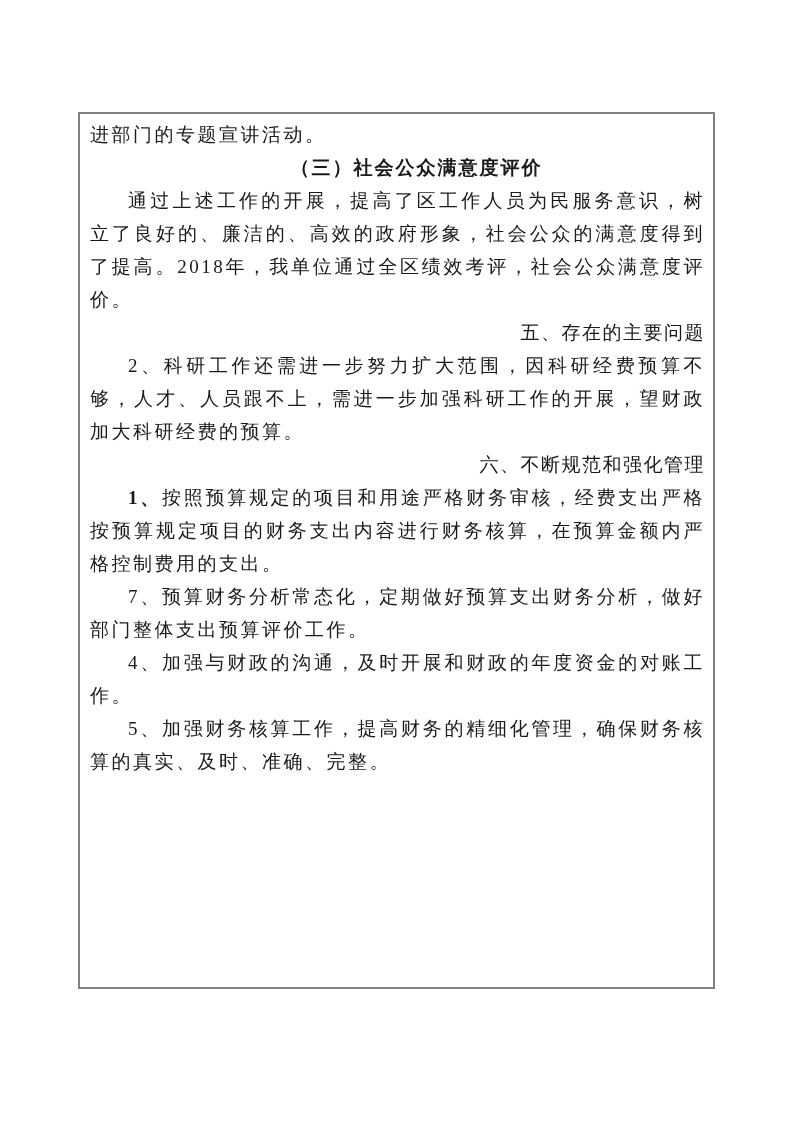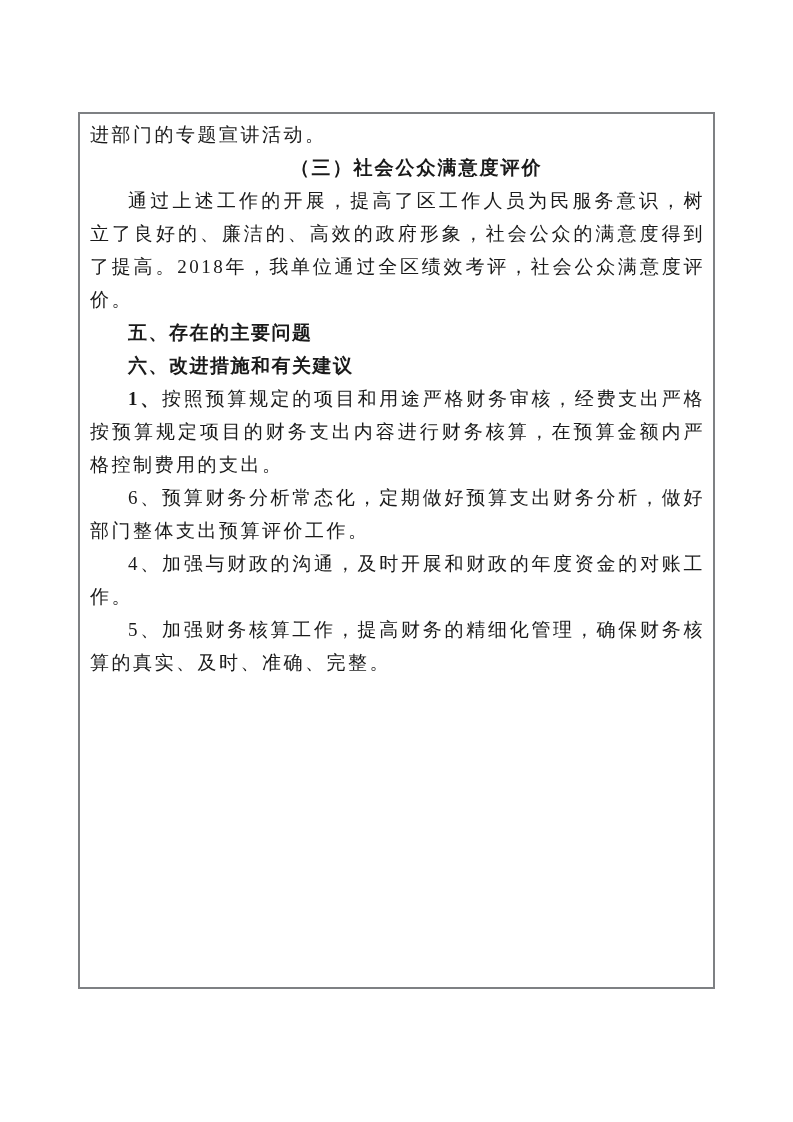--- a/index.html
+++ b/index.html
@@ -33,49 +33,50 @@
     word-break: break-all;
     text-indent: 2em;
   }
   .para.continuation { text-indent: 0; }
   .para.heading-kai {
     font-weight: bold;
     text-align: center;
     letter-spacing: 2px;
   }
   .para.heading-hei {
-    font-weight: bold;
+    font-weight: normal;
     font-family: "Liberation Sans", "DejaVu Sans", sans-serif;
-    text-align: left;
+    text-align: right;
     letter-spacing: 1.5px;
   }
   .num { font-weight: bold; }
 </style>
 </head>
 <body>
 
 <div class="page">
   <div class="content-frame">
 
     <p class="para continuation"><span>进部门的专题宣讲活动。</span></p>
 
     <p class="para heading-kai"><span>（三）社会公众满意度评价</span></p>
 
     <p class="para body"><span>通过上述工作的开展，提高了区工作人员为民服务意识，树立了良好的、廉洁的、高效的政府形象，社会公众的满意度得到了提高。2018年，我单位通过全区绩效考评，社会公众满意度评价。</span></p>
 
     <p class="para heading-hei"><span>五、存在的主要问题</span></p>
 
 
 
+    <p class="para body"><span>2、科研工作还需进一步努力扩大范围，因科研经费预算不够，人才、人员跟不上，需进一步加强科研工作的开展，望财政加大科研经费的预算。</span></p>
 
-    <p class="para heading-hei"><span>六、改进措施和有关建议</span></p>
+    <p class="para heading-hei"><span>六、不断规范和强化管理</span></p>
 
     <p class="para body"><span class="num">1、</span><span>按照预算规定的项目和用途严格财务审核，经费支出严格按预算规定项目的财务支出内容进行财务核算，在预算金额内严格控制费用的支出。</span></p>
 
 
-    <p class="para body"><span>6、预算财务分析常态化，定期做好预算支出财务分析，做好部门整体支出预算评价工作。</span></p>
+    <p class="para body"><span>7、预算财务分析常态化，定期做好预算支出财务分析，做好部门整体支出预算评价工作。</span></p>
 
     <p class="para body"><span>4、加强与财政的沟通，及时开展和财政的年度资金的对账工作。</span></p>
 
     <p class="para body"><span>5、加强财务核算工作，提高财务的精细化管理，确保财务核算的真实、及时、准确、完整。</span></p>
 
   </div>
 </div>
 
 </body></html>

